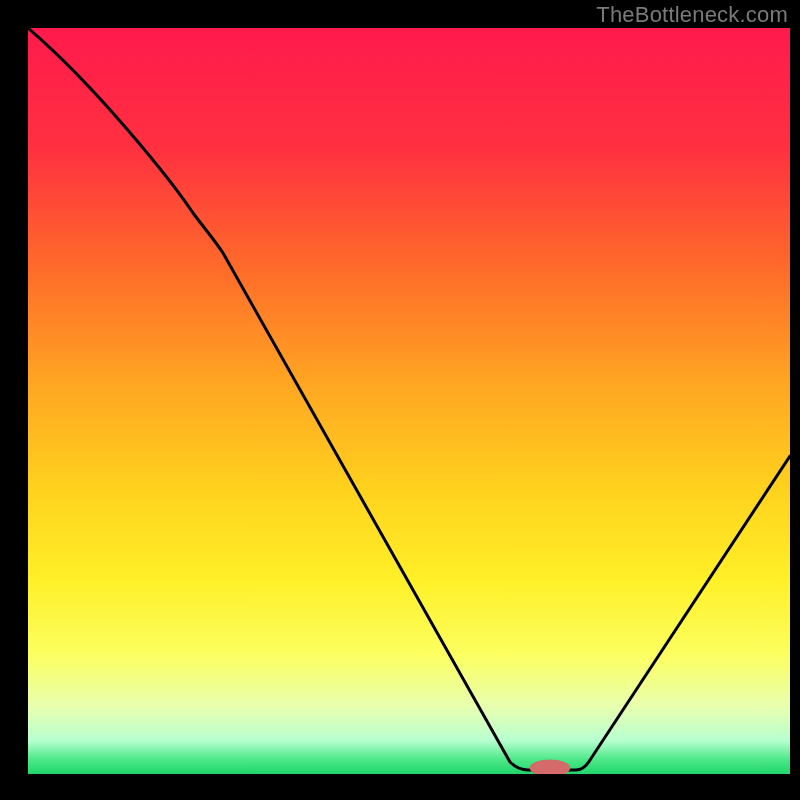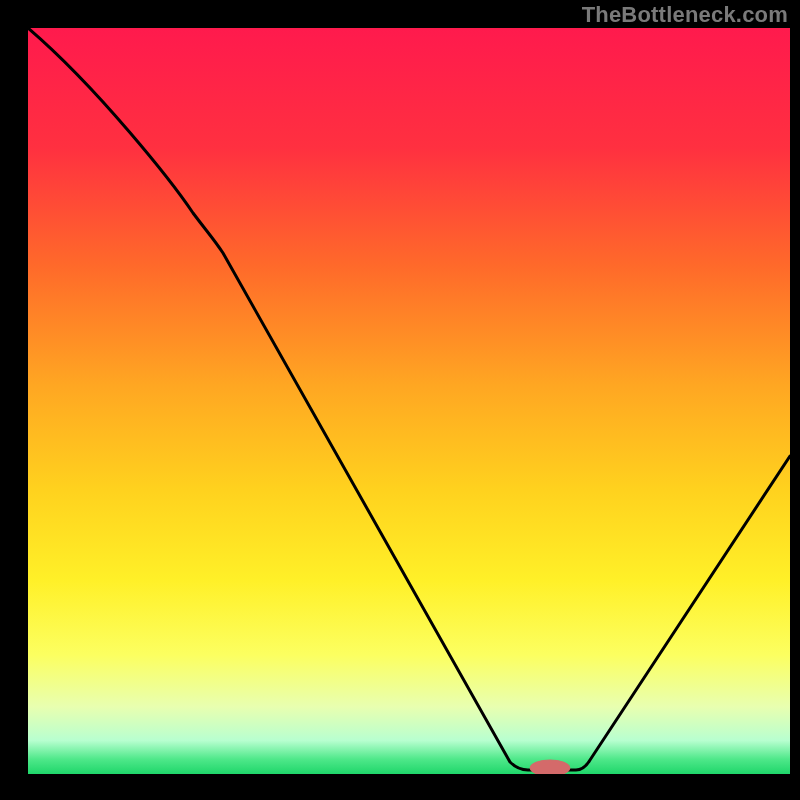--- a/index.html
+++ b/index.html
@@ -16,21 +16,21 @@
     width: 800px;
     height: 800px;
   }
   
   .attribution {
     position: absolute;
     top: 2px;
     right: 12px;
     color: #7a7a7a;
     font-size: 22px;
-    font-weight: 700;
+    font-weight: 400;
     letter-spacing: 0.2px;
     user-select: none;
   }
   
   .plot {
     position: absolute;
     left: 28px;
     top: 28px;
     width: 762px;   
     height: 746px;  

